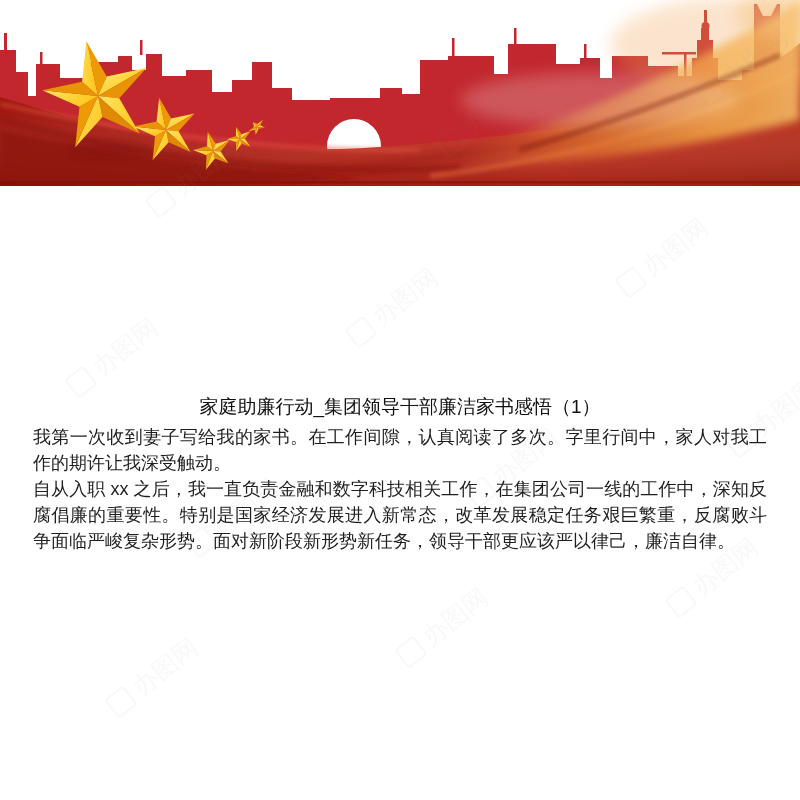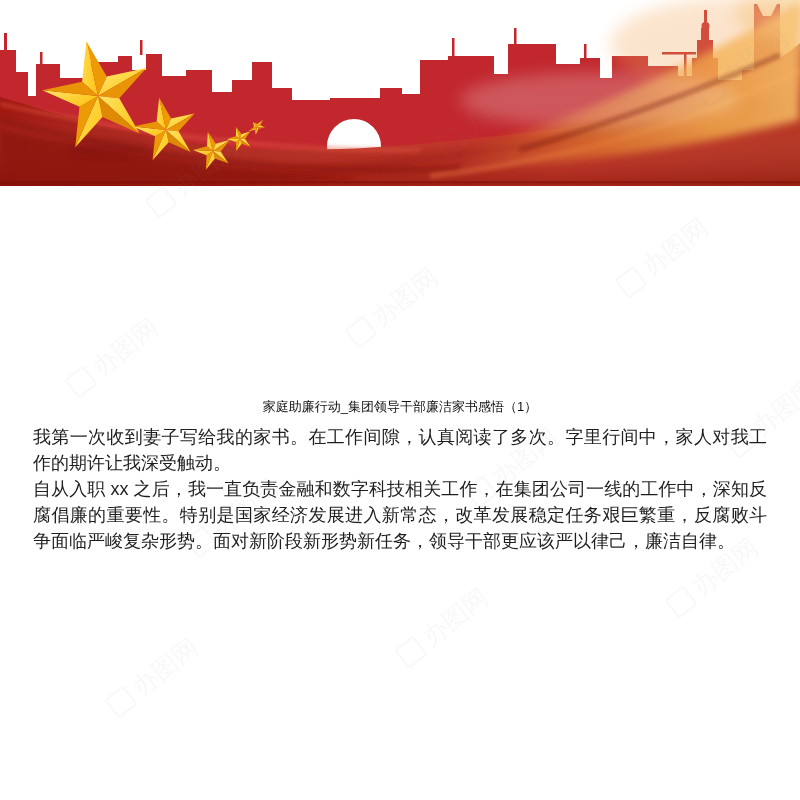--- a/index.html
+++ b/index.html
@@ -6,21 +6,21 @@
   .page{position:relative;width:800px;height:800px;background:#ffffff;overflow:hidden;
         font-family:"Liberation Sans","DejaVu Sans",sans-serif;}
   .banner{position:absolute;top:0;left:0;width:800px;height:186px;}
   .banner svg{display:block;}
   
   .wm{position:absolute;display:flex;align-items:center;gap:7px;color:#8c8c8c;opacity:.055;
       transform:rotate(-38deg);font-size:25px;white-space:nowrap;pointer-events:none;}
   .wm-logo{display:inline-block;width:20px;height:20px;border:2px solid currentColor;border-radius:4px;}
   
   .document{position:absolute;top:394px;left:33px;right:33px;color:#1e1e1e;}
-  .doc-title{margin:0 0 4px 0;font-size:13px;font-weight:400;line-height:26px;text-align:center;color:#111;}
+  .doc-title{margin:0 0 4px 0;font-size:19px;font-weight:400;line-height:26px;text-align:center;color:#111;}
   .document p{margin:0;font-size:18px;line-height:26px;text-align:justify;text-align-last:left;
               word-break:break-all;color:#1e1e1e;}
 </style>
 </head>
 <body>
 
 <div class="page">
 
   <div class="banner">
     <svg width="800" height="186" viewBox="0 0 800 186" xmlns="http://www.w3.org/2000/svg">

